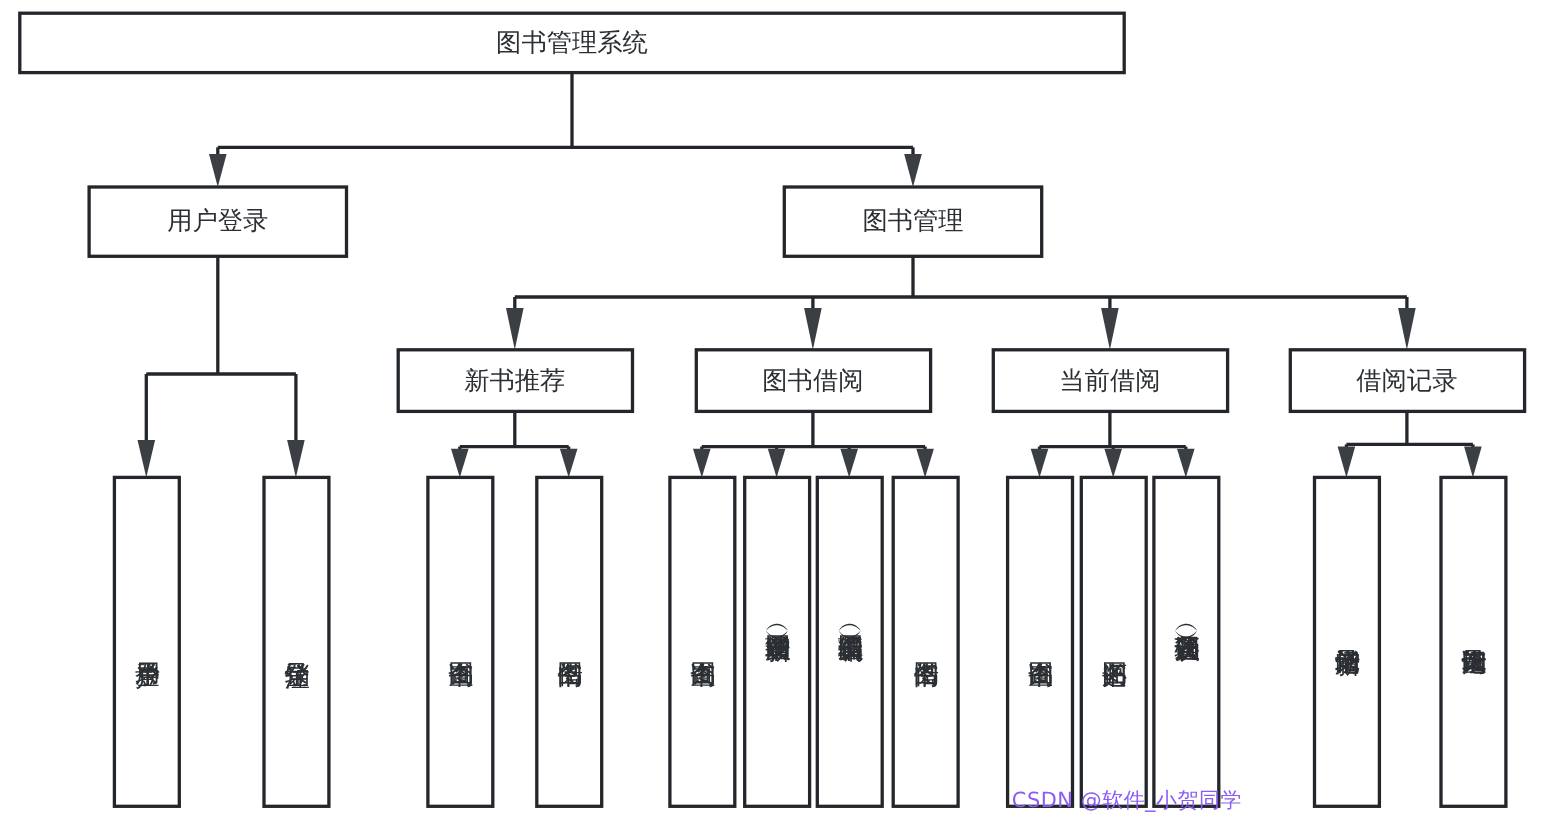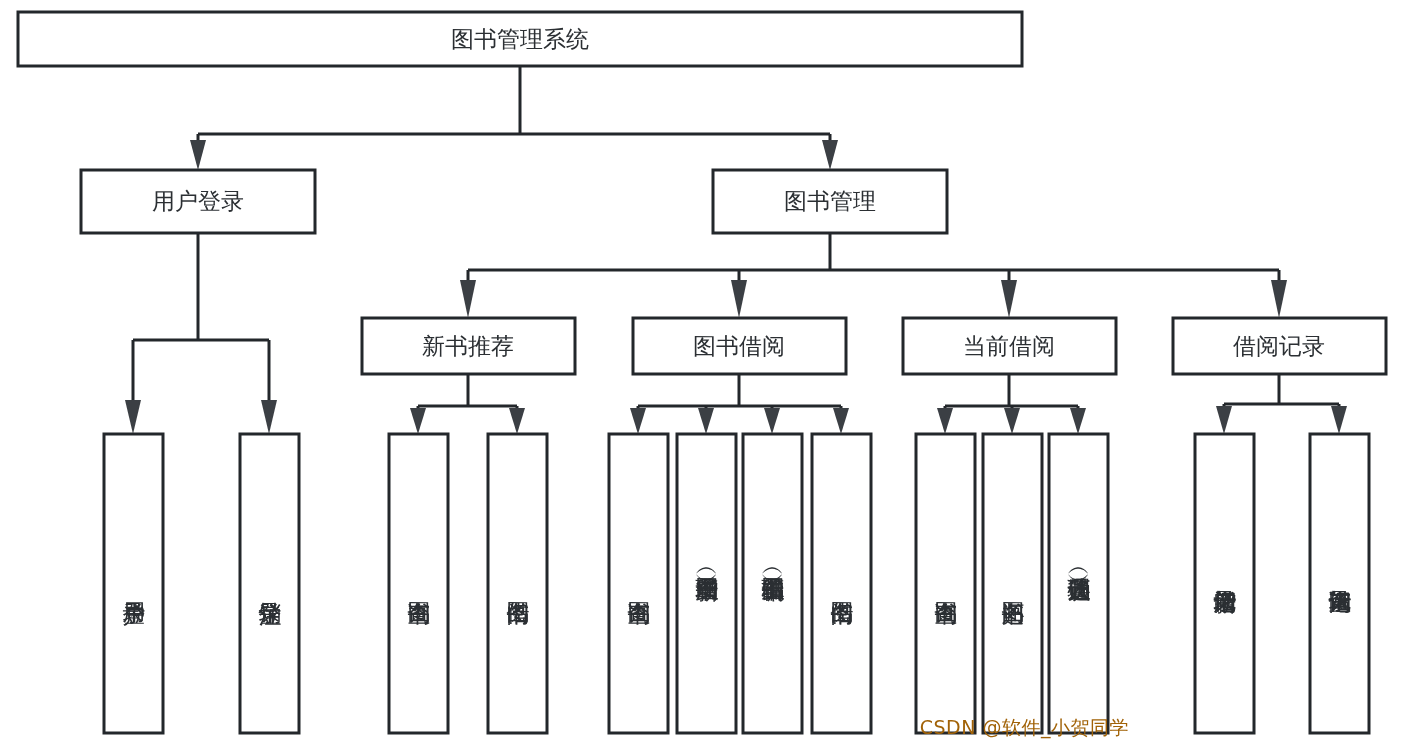--- a/index.html
+++ b/index.html
@@ -53,21 +53,21 @@
     dominant-baseline: middle;
     writing-mode: tb;
     glyph-orientation-vertical: 0;
   }
   .watermark {
     position: absolute;
     right: 8px;
     bottom: 6px;
     font-family: "DejaVu Sans", "Liberation Sans", sans-serif;
     font-size: 19px;
-    color: #a16207;
+    color: #8b5cf6;
     white-space: nowrap;
     letter-spacing: 0.5px;
     margin-left: 43px;
   }
 </style>
 </head>
 <body>
 
 <div id="diagram-root">
 

